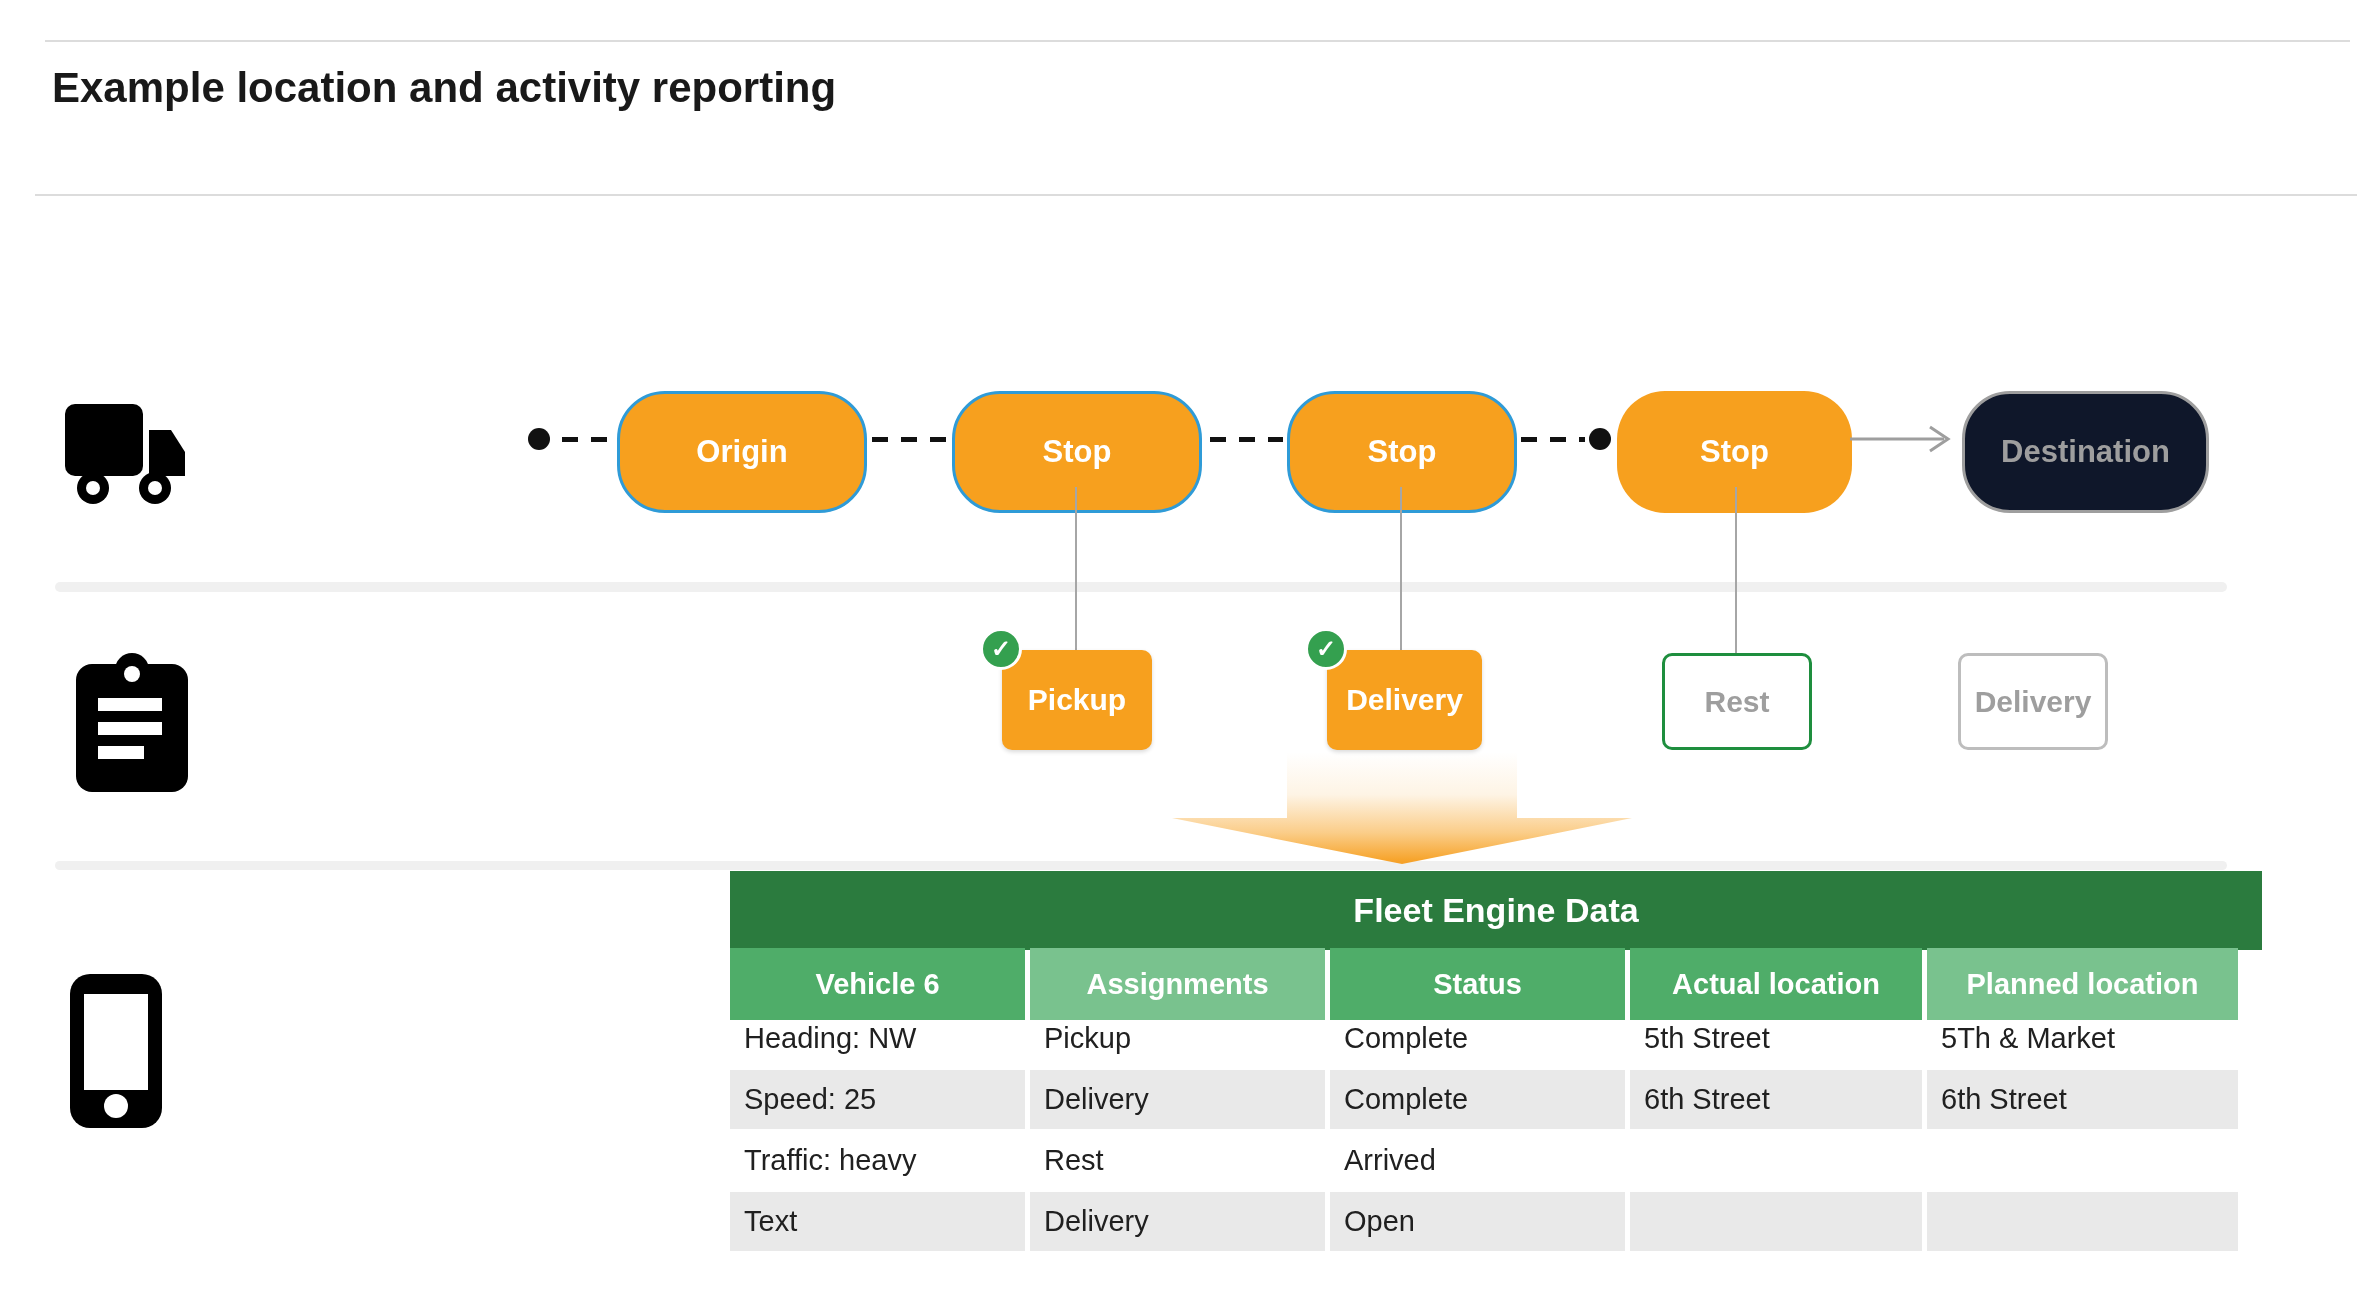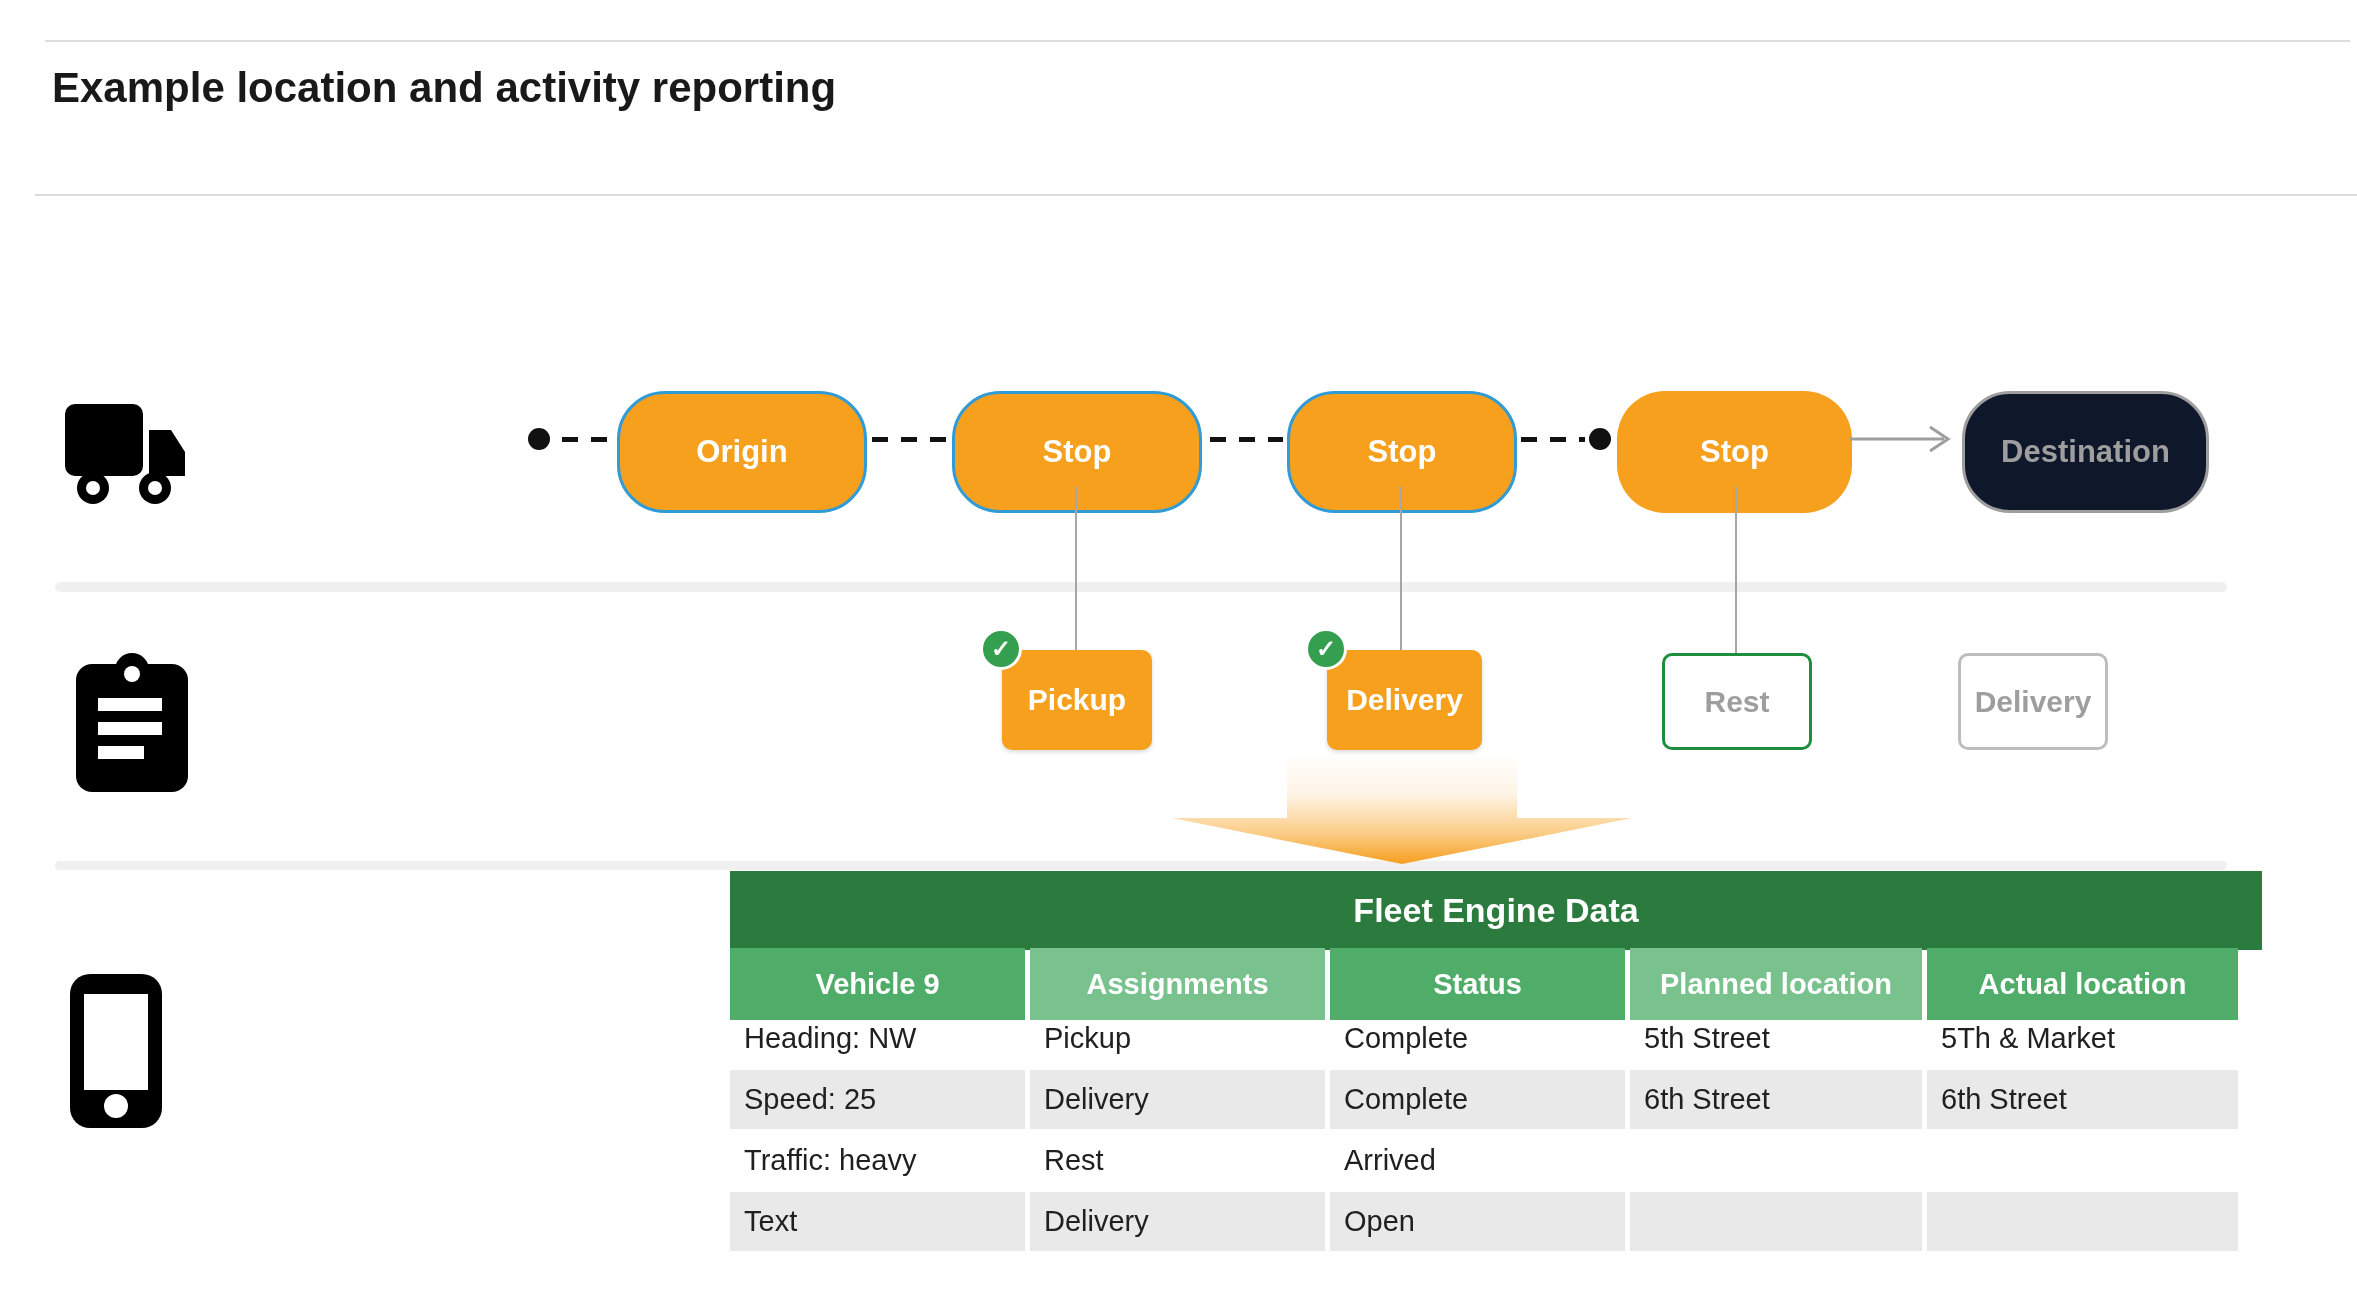--- a/index.html
+++ b/index.html
@@ -153,25 +153,25 @@
   </div>
 
   <div class="abs big-arrow" style="left:1172px;top:752px;width:460px;height:112px;"></div>
 
   <div class="abs fe-titlebar" style="left:730px;top:871px;width:1532px;height:79px;">
     <span>Fleet Engine Data</span>
   </div>
 
   <div class="abs fe-grid" style="left:730px;top:948px;width:1508px;">
 
-    <div class="hcell g1">Vehicle 9</div>
+    <div class="hcell g1">Vehicle 6</div>
     <div class="hcell g2">Assignments</div>
     <div class="hcell g1">Status</div>
+    <div class="hcell g1">Actual location</div>
     <div class="hcell g2">Planned location</div>
-    <div class="hcell g1">Actual location</div>
 
     <div class="cell">Heading: NW</div>
     <div class="cell">Pickup</div>
     <div class="cell">Complete</div>
     <div class="cell">5th Street</div>
     <div class="cell">5Th &amp; Market</div>
 
     <div class="cell alt">Speed: 25</div>
     <div class="cell alt">Delivery</div>
     <div class="cell alt">Complete</div>

